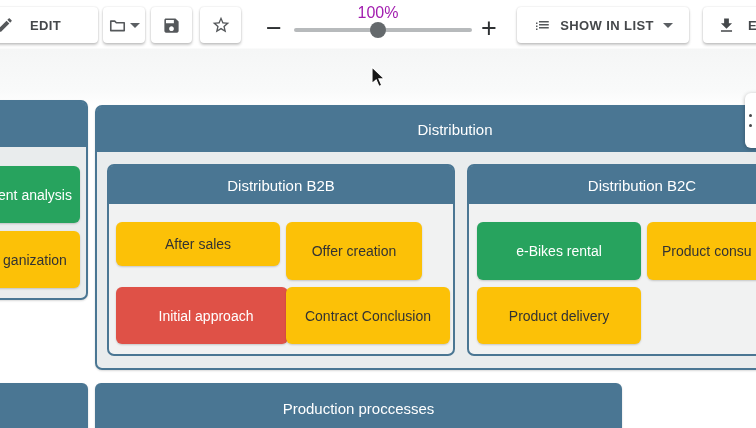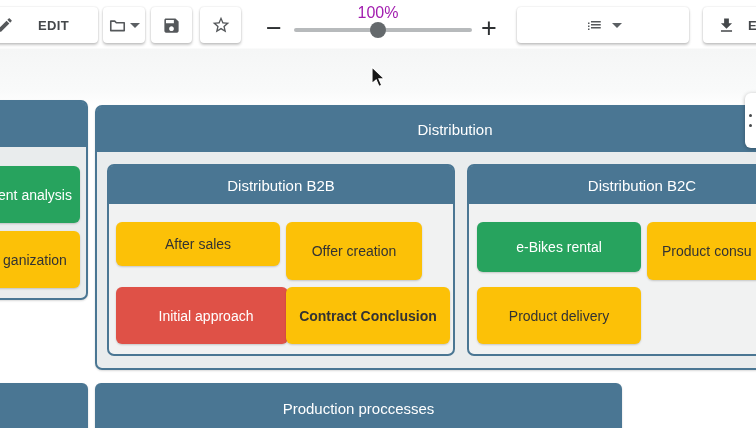--- a/index.html
+++ b/index.html
@@ -11,21 +11,21 @@
   
   .tbtn{
     position:absolute;top:7px;height:36px;background:#fff;border-radius:4px;
     box-shadow:0 0 2px rgba(0,0,0,.14),0 2px 3px rgba(0,0,0,.22);
     display:flex;align-items:center;justify-content:center;
     color:#45484b;font-size:13px;font-weight:bold;letter-spacing:.4px;cursor:pointer;
   }
   .tbtn svg{flex:none;}
   .caret{width:0;height:0;border-left:5px solid transparent;border-right:5px solid transparent;border-top:5px solid #5b5f63;}
   #edit-btn{left:-30px;width:128px;justify-content:flex-start;padding-left:26px;box-sizing:border-box;}
-  #edit-btn .lbl{margin-left:24px;}
+  #edit-btn .lbl{margin-left:16px;}
   #folder-btn{left:103px;width:42px;gap:3px;}
   #save-btn{left:151px;width:41px;}
   #star-btn{left:200px;width:41px;}
   #list-btn{left:517px;width:172px;gap:9px;}
   #export-btn{left:703px;width:70px;justify-content:flex-start;padding-left:14px;box-sizing:border-box;}
   #export-btn .lbl{margin-left:12px;}
   
   #zoom-out,#zoom-in{position:absolute;top:13px;width:30px;height:30px;display:flex;align-items:center;justify-content:center;font-size:27px;font-weight:300;color:#2e3133;cursor:pointer;}
   #zoom-out{left:259px;}
   #zoom-in{left:474px;}
@@ -81,20 +81,21 @@
 <div id="zoom-out">−</div>
 <div id="zoom-label">100%</div>
 <div id="zoom-track"></div>
 <div id="zoom-handle"></div>
 <div id="zoom-in">+</div>
 
 <div class="tbtn" id="list-btn">
   <svg width="18" height="18" viewBox="0 0 24 24" fill="#55585b">
       <path d="M4 10.5h2v-2H4v2zm0 4h2v-2H4v2zm0 4h2v-2H4v2zm4-12v2h13v-2H8zm0 6h13v-2H8v2zm0 4h13v-2H8v2z"></path>
     </svg>
+  <span class="lbl">SHOW IN LIST</span>
   <span class="caret"></span>
 </div>
 
 <div class="tbtn" id="export-btn">
   <svg width="19" height="19" viewBox="0 0 24 24" fill="#45484b">
       <path d="M19 9h-4V3H9v6H5l7 7 7-7zM5 18v2h14v-2H5z"></path>
     </svg>
   <span class="lbl">E</span>
 </div>
 
@@ -107,26 +108,26 @@
 <div class="panel" style="left:95px;top:105px;width:720px;height:265px;">
   <div class="panel-header" style="height:45px;">Distribution</div>
 </div>
 
 <div class="subpanel" style="left:107px;top:164px;width:348px;height:192px;">
   <div class="panel-header" style="height:38px;">Distribution B2B</div>
 </div>
 <div class="node yellow" style="left:116px;top:222px;width:164px;height:44px;">After sales</div>
 <div class="node yellow" style="left:286px;top:222px;width:136px;height:58px;">Offer creation</div>
 <div class="node red" style="left:116px;top:287px;width:164px;height:57px;">Initial approach</div>
-<div class="node yellow" style="left:286px;top:287px;width:164px;height:57px;font-weight:bold;">Contract Conclusion</div>
+<div class="node yellow" style="left:286px;top:287px;width:164px;height:57px;">Contract Conclusion</div>
 
 <div class="subpanel" style="left:467px;top:164px;width:350px;height:192px;">
   <div class="panel-header" style="height:38px;">Distribution B2C</div>
 </div>
-<div class="node green" style="left:477px;top:222px;width:164px;height:50px;">e-Bikes rental</div>
+<div class="node green" style="left:477px;top:222px;width:164px;height:58px;">e-Bikes rental</div>
 <div class="node yellow cut-right" style="left:647px;top:222px;width:164px;height:58px;">Product consu</div>
 <div class="node yellow" style="left:477px;top:287px;width:164px;height:57px;">Product delivery</div>
 
 <div class="barhdr" style="left:95px;top:383px;width:527px;height:50px;border-radius:6px 6px 0 0;">Production proccesses</div>
 
 <div class="barhdr" style="left:-40px;top:383px;width:128px;height:50px;border-radius:0 6px 0 0;"></div>
 
 <div id="side-card">
   <span class="dot" style="top:21px;"></span>
   <span class="dot" style="top:31px;"></span>

